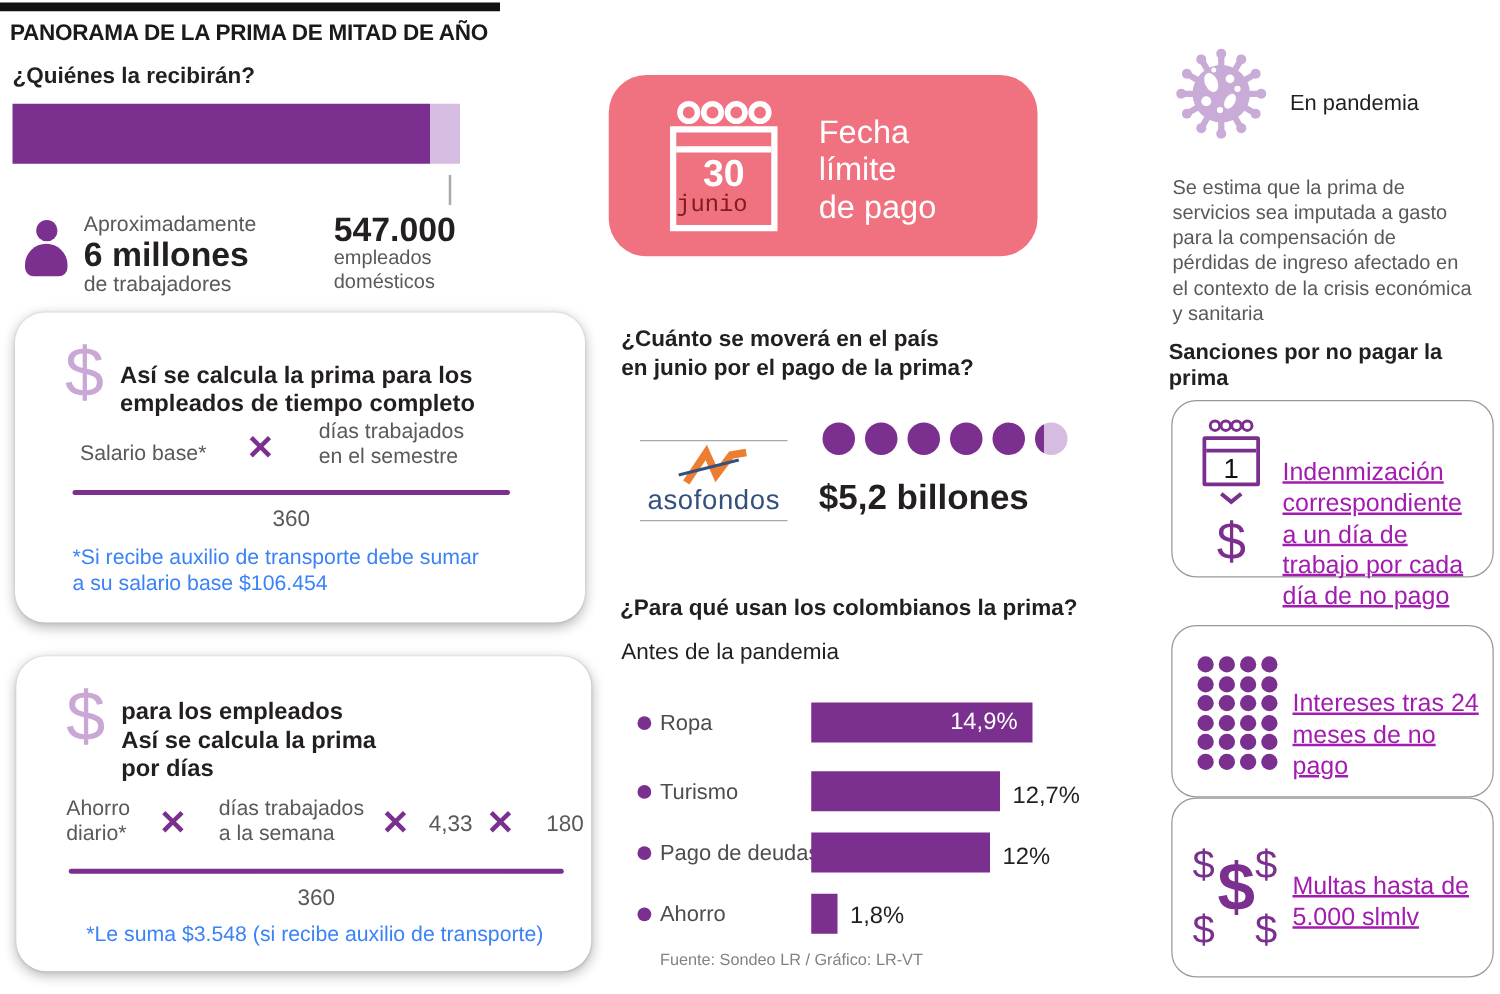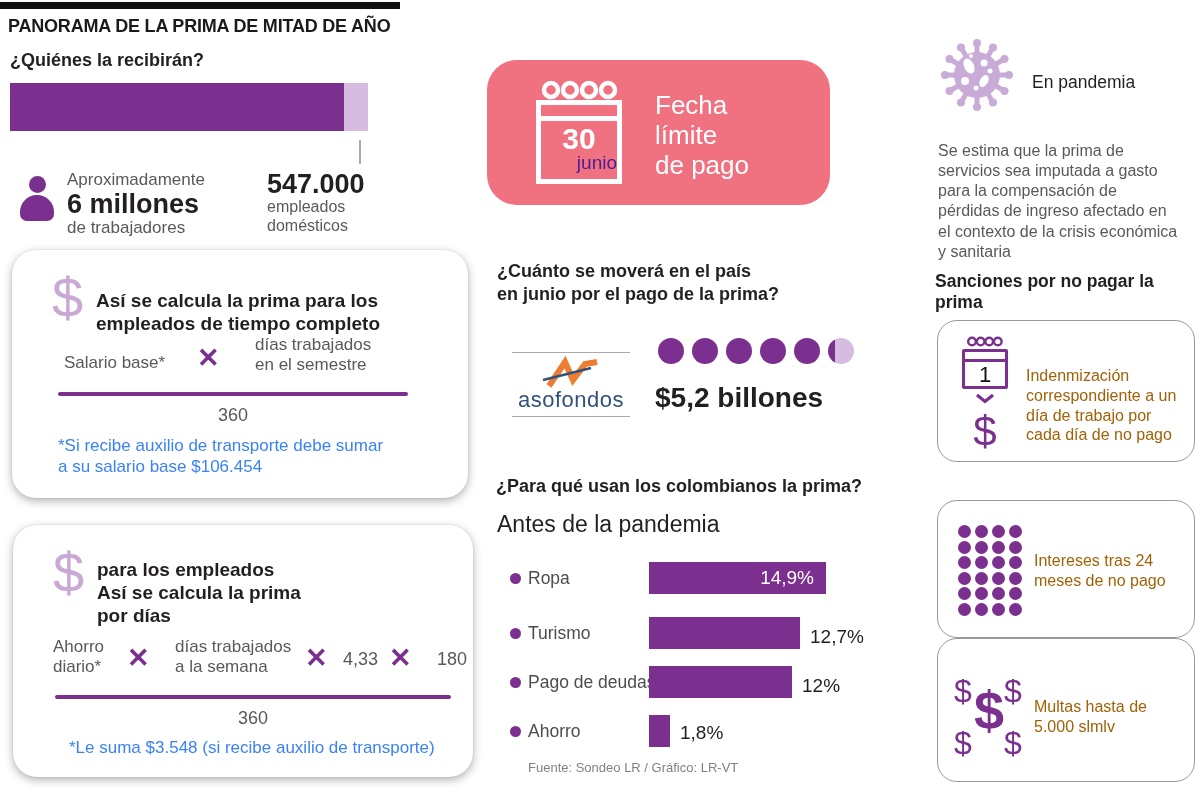--- a/index.html
+++ b/index.html
@@ -29,40 +29,40 @@
   .divider{height:4px;background:#7B2F8E;border-radius:2px;}
   .denom{font-size:18px;color:#58595B;text-align:center;}
   .note{font-size:17px;color:#3b82f6;line-height:1.26;}
 
   
   .pink-box{left:487px;top:60px;width:343px;height:145px;border-radius:30px;background:#F0717F;}
   .big-cal{left:44px;top:20px;width:96px;}
   .big-cal-body{width:86px;height:84px;border:5px solid #fff;margin:-4px auto 0;box-sizing:border-box;}
   .big-cal-line{height:11px;border-bottom:5px solid #fff;}
   .big-cal-day{font-size:30px;font-weight:700;color:#fff;text-align:center;line-height:1.1;margin-top:1px;}
-  .big-cal-month{font-size:19px;color:#4c1d95;text-align:right;margin-top:-3px;}
+  .big-cal-month{font-size:19px;color:#7f1d1d;text-align:left;margin-top:-3px;font-family:Liberation Mono, monospace;}
   .deadline-label{left:168px;top:30px;font-size:26px;color:#fff;line-height:1.16;}
 
   .logo-line{height:1px;background:#A7A9AC;width:118px;}
   .logo-name{font-size:22px;color:#34517E;text-align:center;letter-spacing:0.5px;margin-top:-2px;}
   .bdot{width:26px;height:26px;border-radius:50%;background:#7B2F8E;display:inline-block;margin-right:8px;}
   .amount{font-size:28px;font-weight:700;color:#231F20;}
-  .subtitle{font-size:23px;color:#231F20;}
+  .subtitle{font-size:18px;color:#231F20;}
   .ubar{position:absolute;left:649px;height:32px;background:#7B2F8E;}
   .ubullet{position:absolute;left:510px;width:11px;height:11px;border-radius:50%;background:#7B2F8E;}
   .ulabel{position:absolute;left:528px;font-size:17.5px;color:#4D4D4F;}
   .uval{position:absolute;font-size:19px;}
   .val-in{color:#fff;transform:translateX(-100%);}
   .val-out{color:#231F20;}
   .source{font-size:13px;color:#808285;}
 
   
   .para{font-size:16px;color:#58595B;line-height:1.26;}
   .sanction-box{border:1.5px solid #97989A;border-radius:20px;box-sizing:border-box;background:#fff;}
-  .sanction-text{font-size:16px;color:#a16207;line-height:1.24;}
+  .sanction-text{font-size:20px;color:#a21caf;line-height:1.24;text-decoration:underline;}
   .mini-cal-body{width:46px;height:40px;border:3px solid #7B2F8E;margin:-2px auto 0;box-sizing:border-box;border-radius:2px;}
   .mini-cal-line{height:7px;border-bottom:3px solid #7B2F8E;}
   .mini-cal-day{font-size:22px;color:#111;text-align:center;line-height:1.2;}
   .dollar-purple{color:#7B2F8E;font-weight:400;}
   .sdot{width:13px;height:13px;border-radius:50%;background:#7B2F8E;display:block;}
   .dot-grid{display:grid;grid-template-columns:repeat(4,13px);column-gap:4px;row-gap:2.5px;}
   .cash-s{position:absolute;color:#7B2F8E;line-height:1;}
 </style>
 </head>
 <body>

